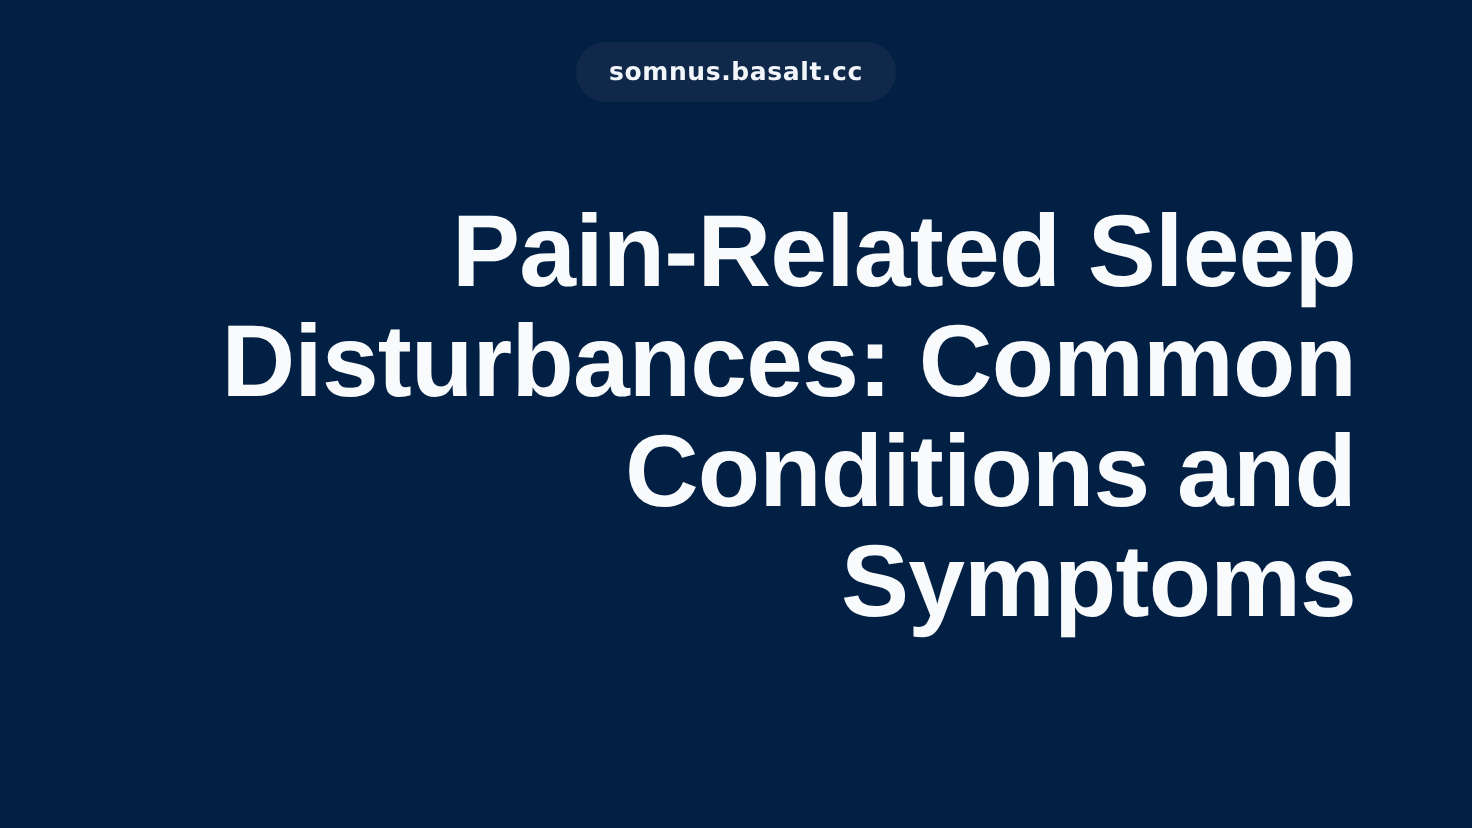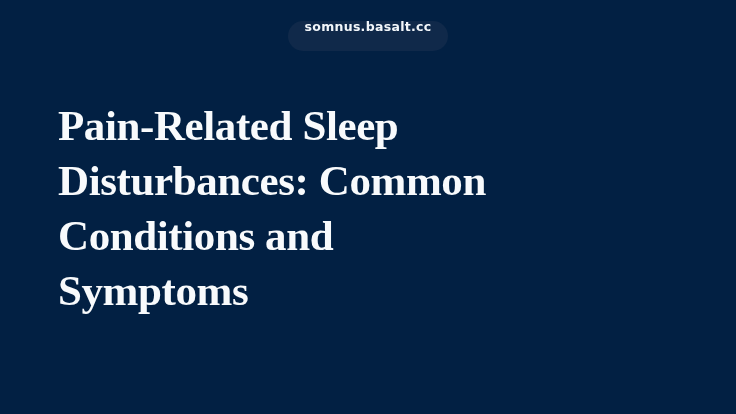--- a/index.html
+++ b/index.html
@@ -26,20 +26,21 @@
     flex-direction: column;
     align-items: center;
   }
 
   
   .badge {
     margin-top: 21px;
     height: 30px;
     box-sizing: border-box;
     display: inline-flex;
+    align-items: center;
     justify-content: center;
     padding: 0 17px;
     border-radius: 15px;
     background-color: #10294a;
   }
 
   .badge-label {
     color: #f2f6fa;
     font-family: "DejaVu Sans", sans-serif;
     font-size: 12.5px;
@@ -52,26 +53,26 @@
   
   .title-block {
     margin-top: 47px;
     width: 620px;
     text-align: center;
   }
 
   .title {
     margin: 0;
     color: #f8fafc;
-    font-family: Liberation Serif, serif;
-    font-size: 43px;
+    font-family: Liberation Sans, sans-serif;
+    font-size: 51px;
     font-weight: 700;
     line-height: 55px;
     letter-spacing: -0.4px;
-    text-align: left;
+    text-align: right;
     white-space: pre-line;
   }
 </style>
 </head>
 <body>
 
 <div class="hero">
 
   <div class="badge">
     <span class="badge-label">somnus.basalt.cc</span>

